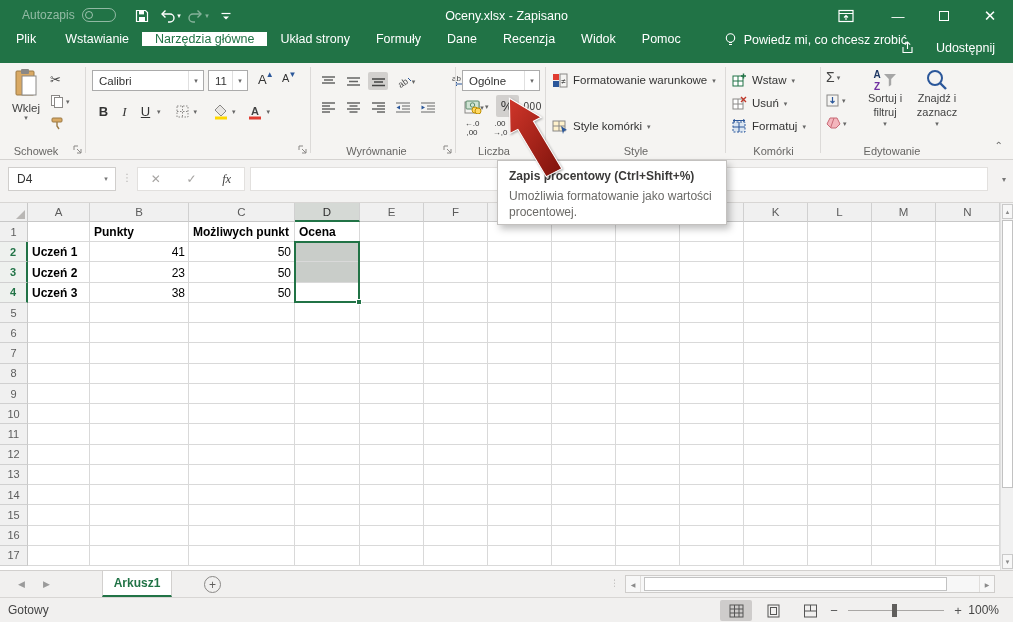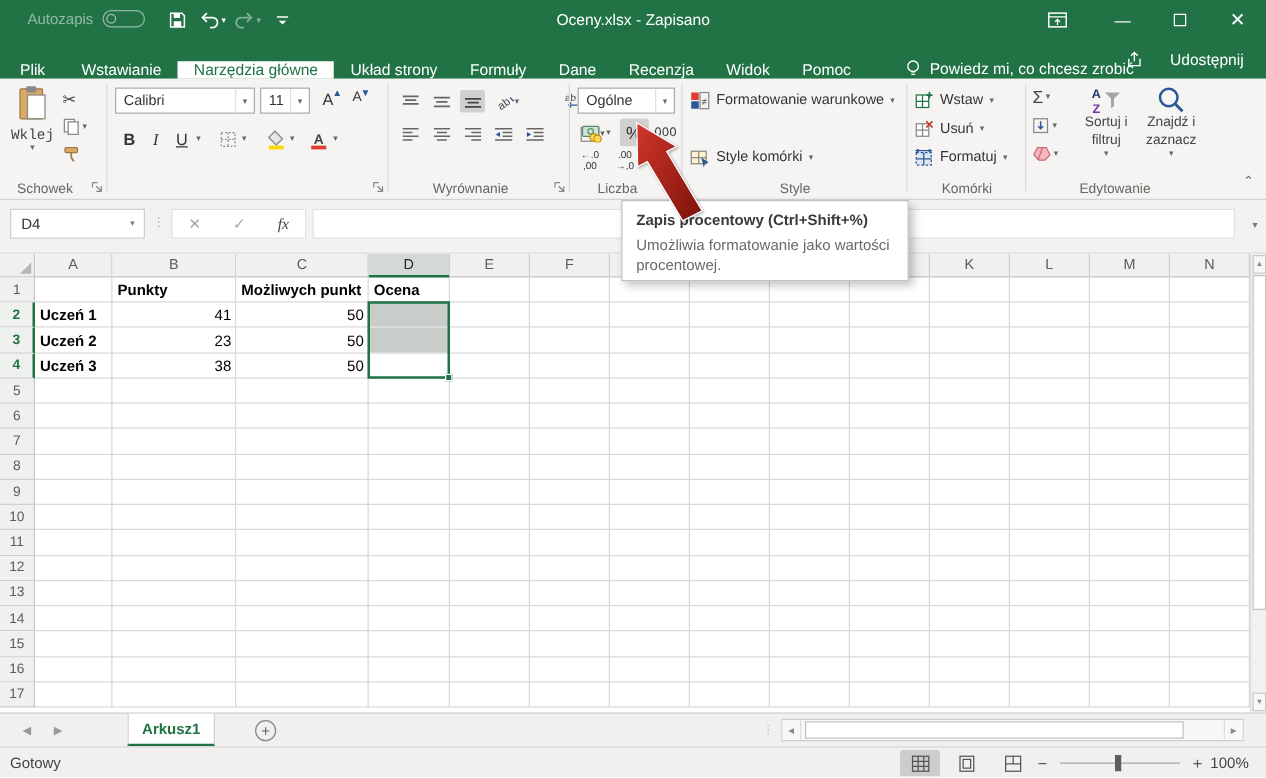--- a/index.html
+++ b/index.html
@@ -18,41 +18,41 @@
   .dim { opacity:.45; }
   .tb-title { position:absolute; left:0; right:0; top:0; height:32px; display:flex; align-items:center; justify-content:center; font-size:12.5px; color:#fff; pointer-events:none; }
   .tb-title span { pointer-events:auto; }
   .tb-user { position:absolute; right:195px; top:0; height:32px; display:flex; align-items:center; font-size:12.5px; color:#fff; }
   .tb-ribbonopts { position:absolute; right:152px; top:0; width:30px; height:32px; display:flex; align-items:center; justify-content:center; }
   .winbtn { position:absolute; top:0; width:46px; height:32px; display:flex; align-items:center; justify-content:center; color:#fff; font-size:13px; }
   .winbtn.min { right:92px; } .winbtn.max { right:46px; } .winbtn.close { right:0; font-size:15px; }
   .maxbox { width:10px; height:10px; border:1px solid #fff; display:inline-block; }
 
   
-  .tabstrip { position:absolute; left:0; top:32px; width:1013px; height:31px; background:#217346; display:flex; align-items:flex-end; }
+  .tabstrip { position:absolute; left:0; top:32px; width:1013px; height:31px; background:#217346; display:flex; align-items:flex-start; }
   .rtab { color:#fff; font-size:12.5px; padding:0 13px; display:flex; align-items:center; cursor:default; }
   .rtab.file { padding:0 16px; }
   .rtab.active { background:#fff; color:#217346; }
   .tellme { display:flex; align-items:center; gap:7px; color:#fff; font-size:12.5px; padding:0 14px; margin-left:16px; }
   .share { position:absolute; right:8px; top:0; height:31px; display:flex; align-items:center; gap:22px; color:#fff; font-size:12.5px; padding:0 10px; }
 
   
   .ribbon { position:absolute; left:0; top:63px; width:1013px; height:97px; background:#f5f4f2; border-bottom:1px solid #d5d3d1; }
   .grp { position:absolute; top:0; height:96px; }
   .grp-label { position:absolute; bottom:2px; left:0; right:14px; text-align:center; font-size:11px; color:#676664; }
   .gdiv { position:absolute; top:4px; bottom:6px; width:1px; background:#dcdad8; }
   .launcher { position:absolute; bottom:4px; right:3px; width:11px; height:11px; }
   .launcher svg { display:block; }
   .caret { font-size:7px; color:#666; line-height:1; }
   .rbtn { display:flex; align-items:center; justify-content:center; border-radius:2px; }
   .hl { background:#d2d0ce; }
 
   
   .paste-btn { position:absolute; left:5px; top:5px; width:42px; height:70px; display:flex; flex-direction:column; align-items:center; font-size:11.5px; color:#444; }
-  .paste-btn .lbl { margin-top:4px;font-family:Liberation Mono, monospace; }
+  .paste-btn .lbl { margin-top:4px; }
   .mini-col { position:absolute; left:50px; top:8px; display:flex; flex-direction:column; gap:6px; }
   .mini { display:flex; align-items:center; gap:2px; height:16px; }
 
   
   .combo { position:absolute; height:21px; background:#fff; border:1px solid #ababab; display:flex; align-items:center; font-size:11.5px; color:#333; padding-left:6px; }
   .combo .cbx { margin-left:auto; width:15px; height:100%; display:flex; align-items:center; justify-content:center; border-left:1px solid #e0e0e0; color:#666; font-size:7px; }
   .fmt-row { position:absolute; display:flex; align-items:center; }
   .fbtn { min-width:19px; height:21px; display:flex; align-items:center; justify-content:center; font-size:13px; color:#333; }
   .fB { font-weight:bold; } .fI { font-style:italic; font-family:"Liberation Serif", serif; } .fU { text-decoration:underline; }
   .grow-a { font-size:13px; color:#333; position:relative; margin-right:2px; }

